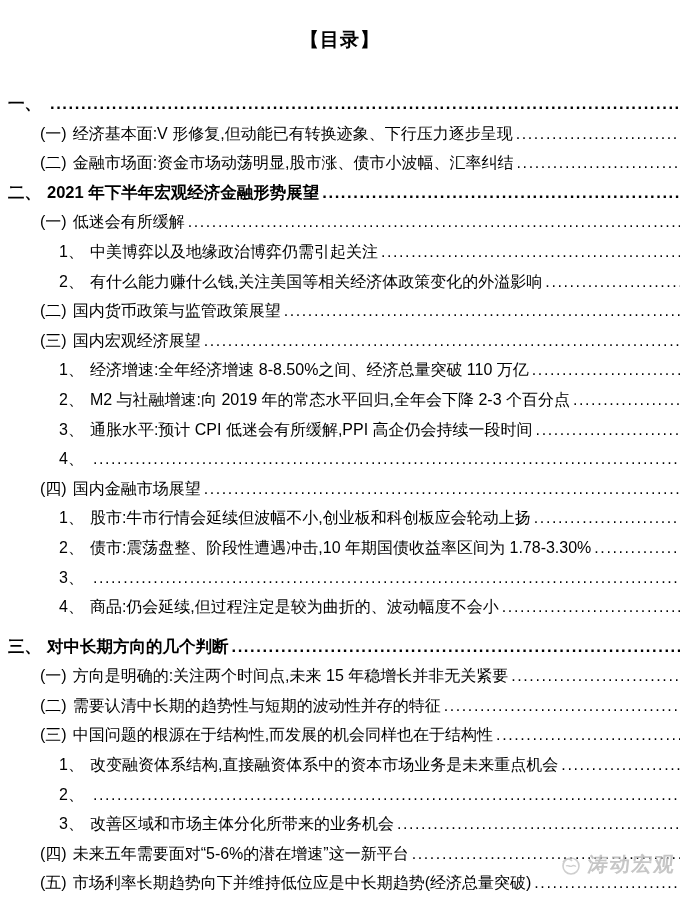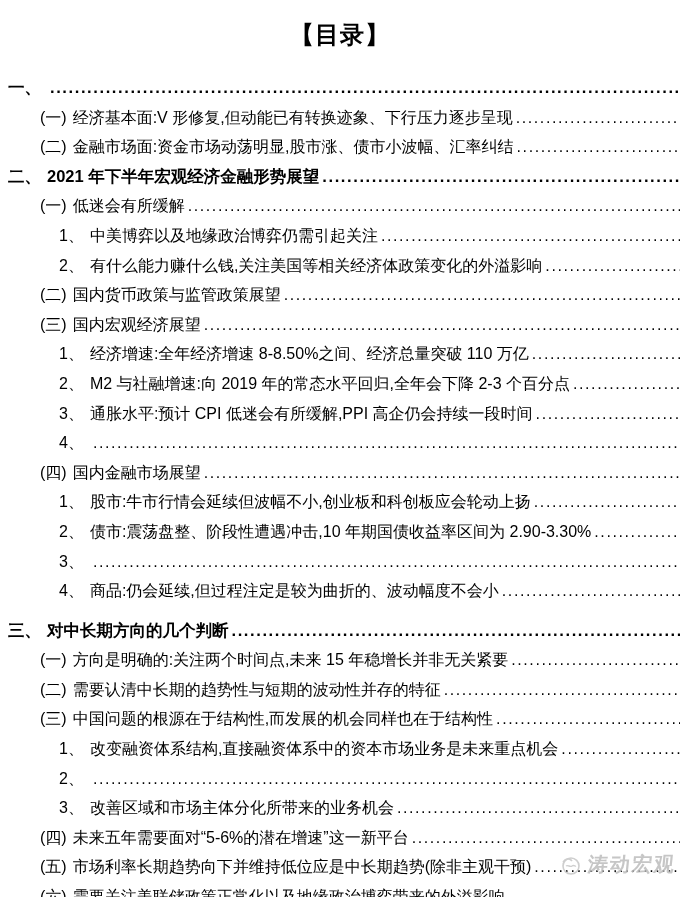--- a/index.html
+++ b/index.html
@@ -6,25 +6,25 @@
   .page{
     position:relative;
     width:680px;
     height:897px;
     background:#ffffff;
     overflow:hidden;
     font-family:"Liberation Sans","DejaVu Sans",sans-serif;
     color:#000000;
   }
   .title{
-    margin:8px;
+    margin:16px;
     padding-top:11px;
     height:44px;
     text-align:center;
-    font-size:24px;
+    font-size:19px;
     font-weight:700;
     letter-spacing:1px;
   }
   .toc{
     padding-top:2px;
   }
   .row{
     display:flex;
     align-items:baseline;
     line-height:29.6px;
@@ -143,21 +143,21 @@
     <span class="txt">国内金融市场展望</span>
     <span class="dots"></span>
   </div>
       <div class="row level-3">
     <span class="marker">1、</span>
     <span class="txt">股市:牛市行情会延续但波幅不小,创业板和科创板应会轮动上扬</span>
     <span class="dots"></span>
   </div>
       <div class="row level-3">
     <span class="marker">2、</span>
-    <span class="txt">债市:震荡盘整、阶段性遭遇冲击,10 年期国债收益率区间为 2.90-3.30%</span>
+    <span class="txt">债市:震荡盘整、阶段性遭遇冲击,10 年期国债收益率区间为 1.78-3.30%</span>
     <span class="dots"></span>
   </div>
       <div class="row level-3">
     <span class="marker">3、</span>
     <span class="dots"></span>
   </div>
       <div class="row level-3">
     <span class="marker">4、</span>
     <span class="txt">商品:仍会延续,但过程注定是较为曲折的、波动幅度不会小</span>
     <span class="dots"></span>
@@ -196,21 +196,21 @@
     <span class="txt">改善区域和市场主体分化所带来的业务机会</span>
     <span class="dots"></span>
   </div>
       <div class="row level-2">
     <span class="marker">(四)</span>
     <span class="txt">未来五年需要面对“5-6%的潜在增速”这一新平台</span>
     <span class="dots"></span>
   </div>
       <div class="row level-2">
     <span class="marker">(五)</span>
-    <span class="txt">市场利率长期趋势向下并维持低位应是中长期趋势(除非主观干预)</span>
+    <span class="txt">市场利率长期趋势向下并维持低位应是中长期趋势(经济总量突破)</span>
     <span class="dots"></span>
   </div>
       <div class="row level-2">
     <span class="marker">(六)</span>
     <span class="txt">需要关注美联储政策正常化以及地缘政治博弈带来的外溢影响</span>
     <span class="dots"></span>
   </div>
     </div>
 
   <div class="watermark">

